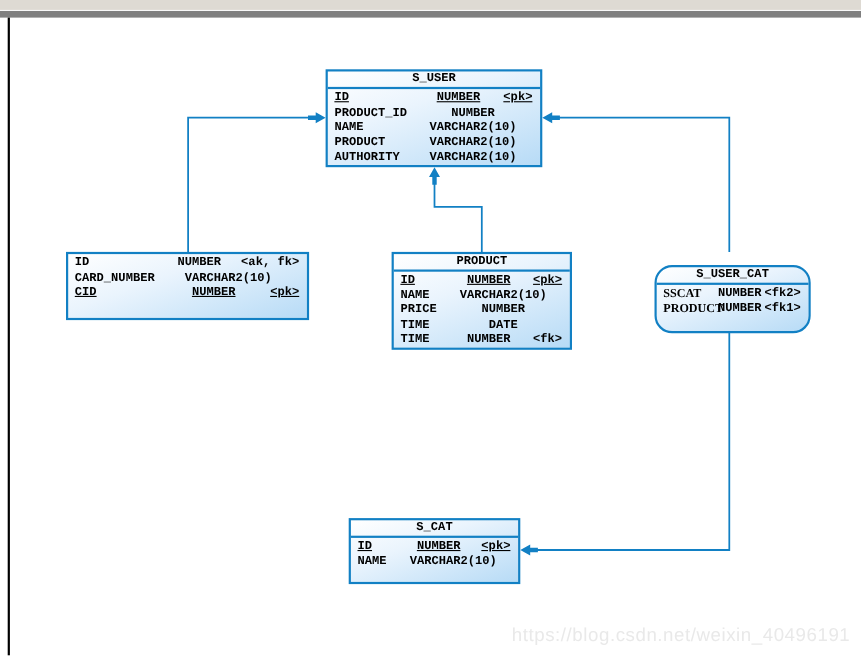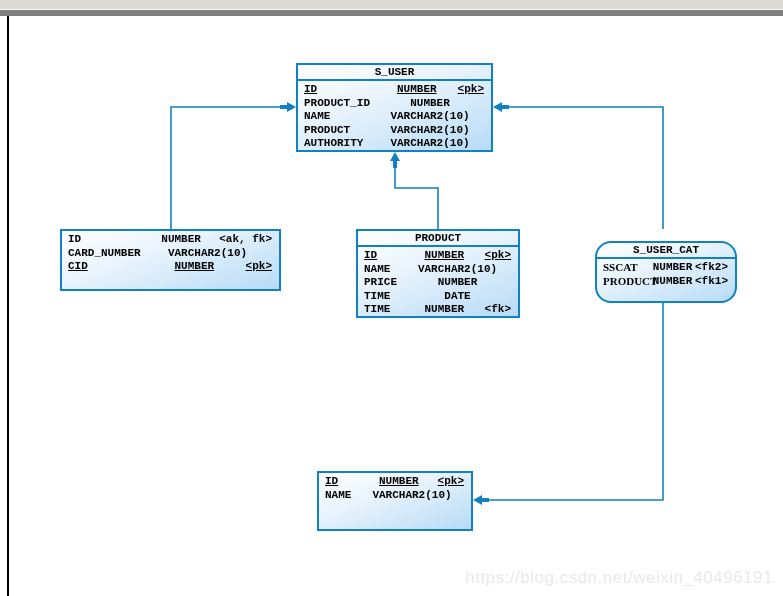--- a/index.html
+++ b/index.html
@@ -153,20 +153,21 @@
     <span class="c-key">&lt;fk2&gt;</span>
   </div>
         <div class="row">
     <span class="c-name">PRODUCT</span>
     <span class="c-type">NUMBER</span>
     <span class="c-key">&lt;fk1&gt;</span>
   </div>
       </div>
   </div>
     <div class="table pos-4">
+    <div class="table-title">S_CAT</div>
     <div class="table-body">
         <div class="row u">
     <span class="c-name">ID</span>
     <span class="c-type">NUMBER</span>
     <span class="c-key">&lt;pk&gt;</span>
   </div>
         <div class="row">
     <span class="c-name">NAME</span>
     <span class="c-type">VARCHAR2(10)</span>
     <span class="c-key"></span>

